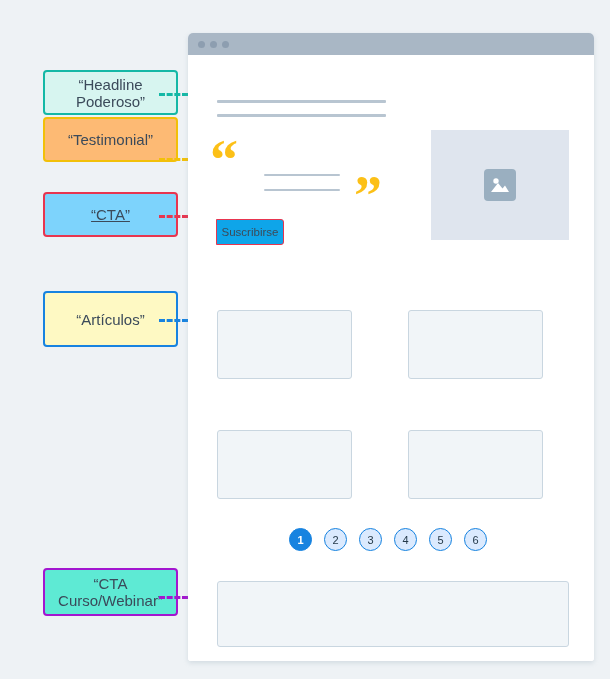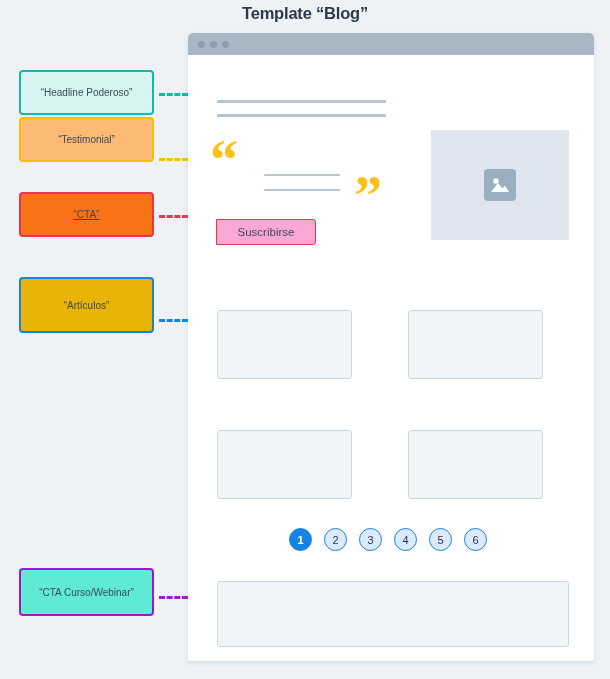--- a/index.html
+++ b/index.html
@@ -112,22 +112,22 @@
     border: 1px solid #b9c3cf;
     border-radius: 3px 0 0 3px;
     display: flex;
     align-items: center;
     justify-content: center;
     font-size: 11.5px;
     color: #3d4a58;
     box-sizing: border-box;
   }
   #subscribe-button {
-    width: 100px;
-    background: #f9a8d4;
+    width: 68px;
+    background: #0ea5e9;
     border: 1.5px solid #e8354f;
     border-radius: 0 3px 3px 0;
     display: flex;
     align-items: center;
     justify-content: center;
     font-size: 11.5px;
     color: #3d4a58;
     box-sizing: border-box;
     margin-left: -1px;
   }
@@ -237,53 +237,53 @@
   
   .annot {
     position: absolute;
     box-sizing: border-box;
     display: flex;
     align-items: center;
     justify-content: center;
     border-radius: 4px;
     border-width: 2px;
     border-style: solid;
-    font-size: 10px;
+    font-size: 15px;
     color: #3b4a5a;
     text-align: center;
     padding: 12px 6px;
+    margin-left: 24px;
   }
   .dashline {
     position: absolute;
     height: 0;
     border-top-width: 3px;
     border-top-style: dashed;
   }
 </style>
 </head>
 <body>
 
 <div id="stage">
 
-  <div id="page-title">Template “Blog”</div>
 
   <div id="annotation-column">
       <div class="annot" style="left: 19px; top: 70px; width: 135px; height: 45px; border-color: rgb(20, 184, 166); background: rgb(215, 245, 240);">
         <span>“Headline Poderoso”</span>
       </div>
       <div class="dashline" style="left: 159px; width: 29px; top: 92.5px; border-top-color: rgb(20, 184, 166);"></div>
       <div class="annot" style="left: 19px; top: 117px; width: 135px; height: 45px; border-color: rgb(242, 192, 9); background: #fdba74;">
         <span>“Testimonial”</span>
       </div>
       <div class="dashline" style="left: 159px; width: 29px; top: 157.5px; border-top-color: rgb(242, 192, 9);"></div>
-      <div class="annot" style="left: 19px; top: 192px; width: 135px; height: 45px; border-color: rgb(232, 53, 79); background: #f97316; text-decoration: underline;">
+      <div class="annot" style="left: 19px; top: 192px; width: 135px; height: 45px; border-color: rgb(232, 53, 79); background: #7dd3fc; text-decoration: underline;">
         <span>“CTA”</span>
       </div>
       <div class="dashline" style="left: 159px; width: 29px; top: 214.5px; border-top-color: rgb(232, 53, 79);"></div>
-      <div class="annot" style="left: 19px; top: 277px; width: 135px; height: 56px; border-color: rgb(23, 131, 224); background: #eab308;">
+      <div class="annot" style="left: 19px; top: 291px; width: 135px; height: 56px; border-color: rgb(23, 131, 224); background: #fef9c3;">
         <span>“Artículos”</span>
       </div>
       <div class="dashline" style="left: 159px; width: 29px; top: 319px; border-top-color: rgb(23, 131, 224);"></div>
       <div class="annot" style="left: 19px; top: 568px; width: 135px; height: 48px; border-color: rgb(163, 22, 207); background: #5eead4;">
         <span>“CTA Curso/Webinar”</span>
       </div>
       <div class="dashline" style="left: 159px; width: 29px; top: 596px; border-top-color: rgb(163, 22, 207);"></div>
     </div>
 
   <div id="browser">

